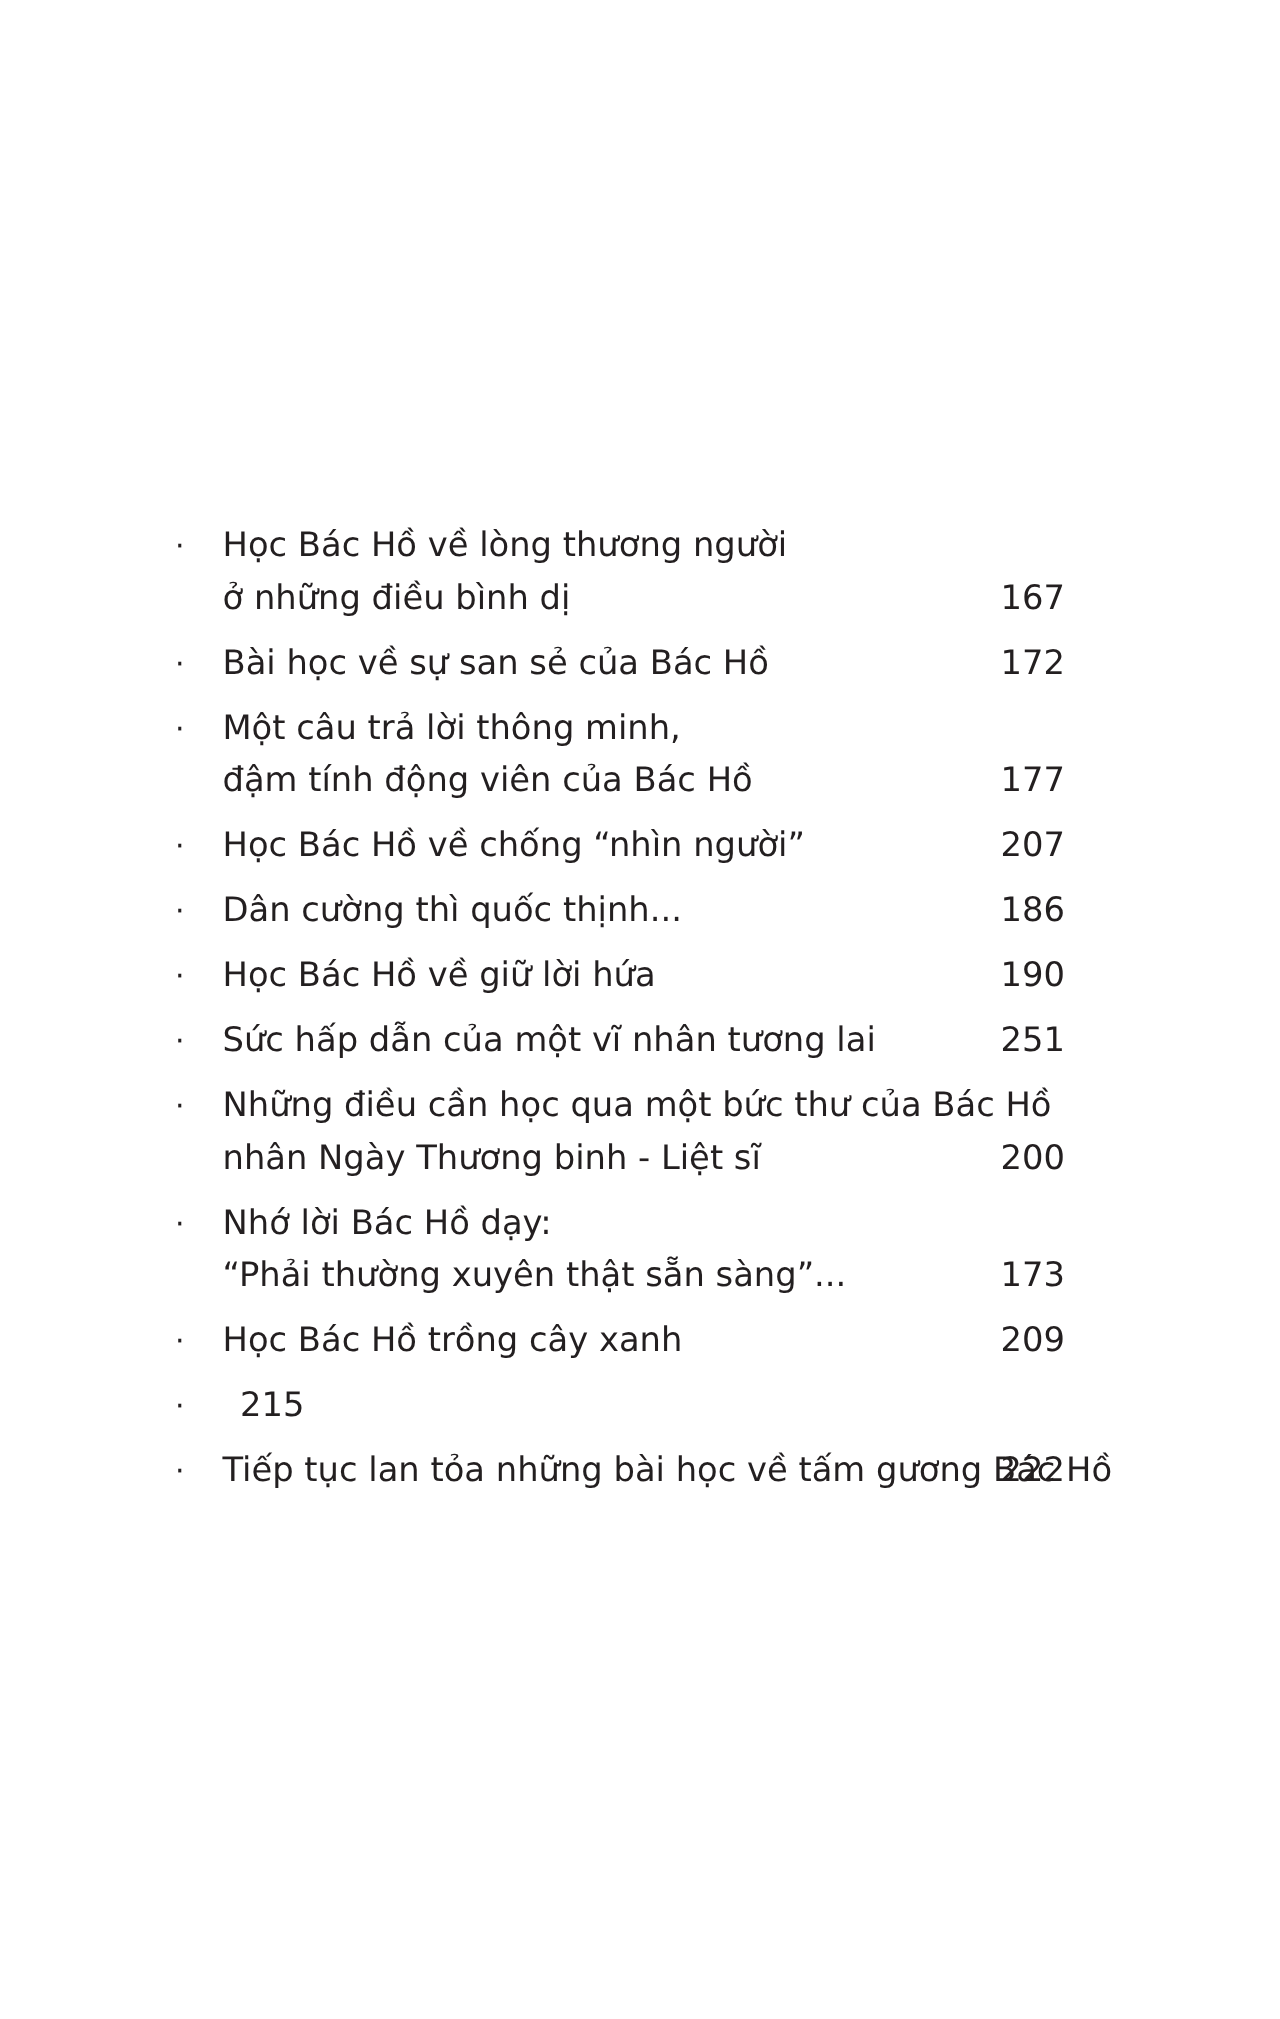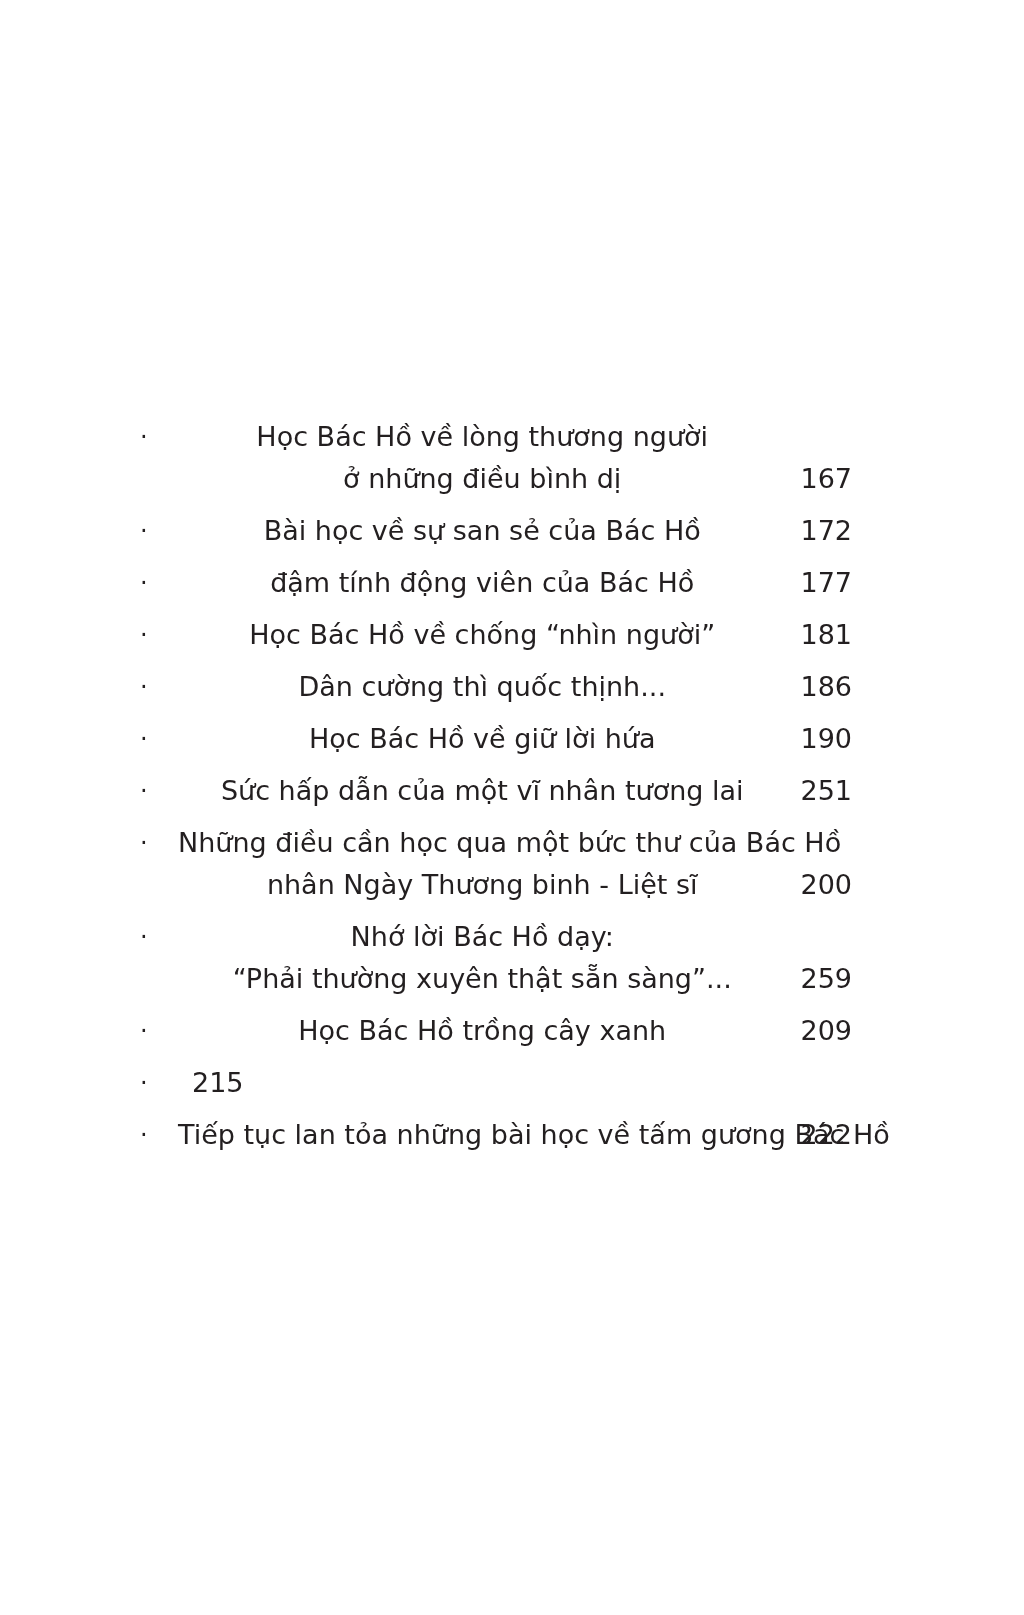--- a/index.html
+++ b/index.html
@@ -34,21 +34,20 @@
       align-self: flex-start;
       width: 38px;
       flex: 0 0 38px;
       font-size: 24px;
       line-height: 42px;
       color: #231f20;
     }
     .lines {
       flex: 1 1 auto;
       min-width: 0;
-      text-align: center;
     }
     .line {
       white-space: nowrap;
     }
     .page-num {
       flex: 0 0 auto;
       margin-left: 14px;
       white-space: nowrap;
     }
   </style>
@@ -70,31 +69,32 @@
     <div class="bullet">·</div>
     <div class="lines">
           <div class="line">Bài học về sự san sẻ của Bác Hồ</div>
         </div>
     <div class="page-num">172</div>
   </div>
 
   <div class="entry">
     <div class="bullet">·</div>
     <div class="lines">
+          <div class="line">Một câu trả lời thông minh,</div>
           <div class="line">đậm tính động viên của Bác Hồ</div>
         </div>
     <div class="page-num">177</div>
   </div>
 
   <div class="entry">
     <div class="bullet">·</div>
     <div class="lines">
           <div class="line">Học Bác Hồ về chống “nhìn người”</div>
         </div>
-    <div class="page-num">181</div>
+    <div class="page-num">207</div>
   </div>
 
   <div class="entry">
     <div class="bullet">·</div>
     <div class="lines">
           <div class="line">Dân cường thì quốc thịnh...</div>
         </div>
     <div class="page-num">186</div>
   </div>
 
@@ -122,21 +122,21 @@
         </div>
     <div class="page-num">200</div>
   </div>
 
   <div class="entry">
     <div class="bullet">·</div>
     <div class="lines">
           <div class="line">Nhớ lời Bác Hồ dạy:</div>
           <div class="line">“Phải thường xuyên thật sẵn sàng”...</div>
         </div>
-    <div class="page-num">259</div>
+    <div class="page-num">173</div>
   </div>
 
   <div class="entry">
     <div class="bullet">·</div>
     <div class="lines">
           <div class="line">Học Bác Hồ trồng cây xanh</div>
         </div>
     <div class="page-num">209</div>
   </div>
 

